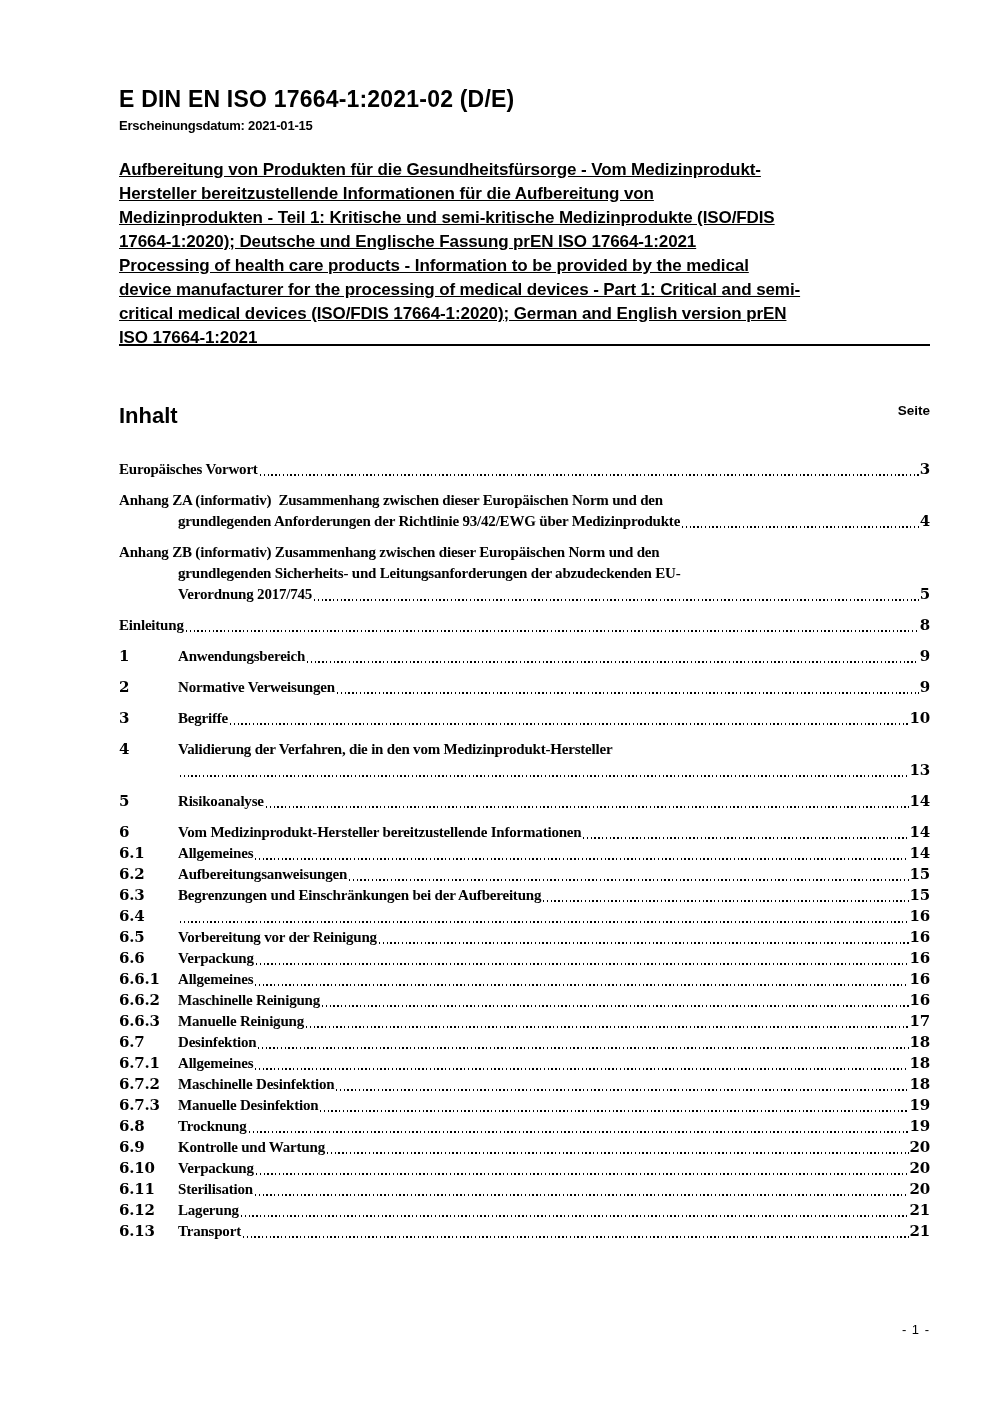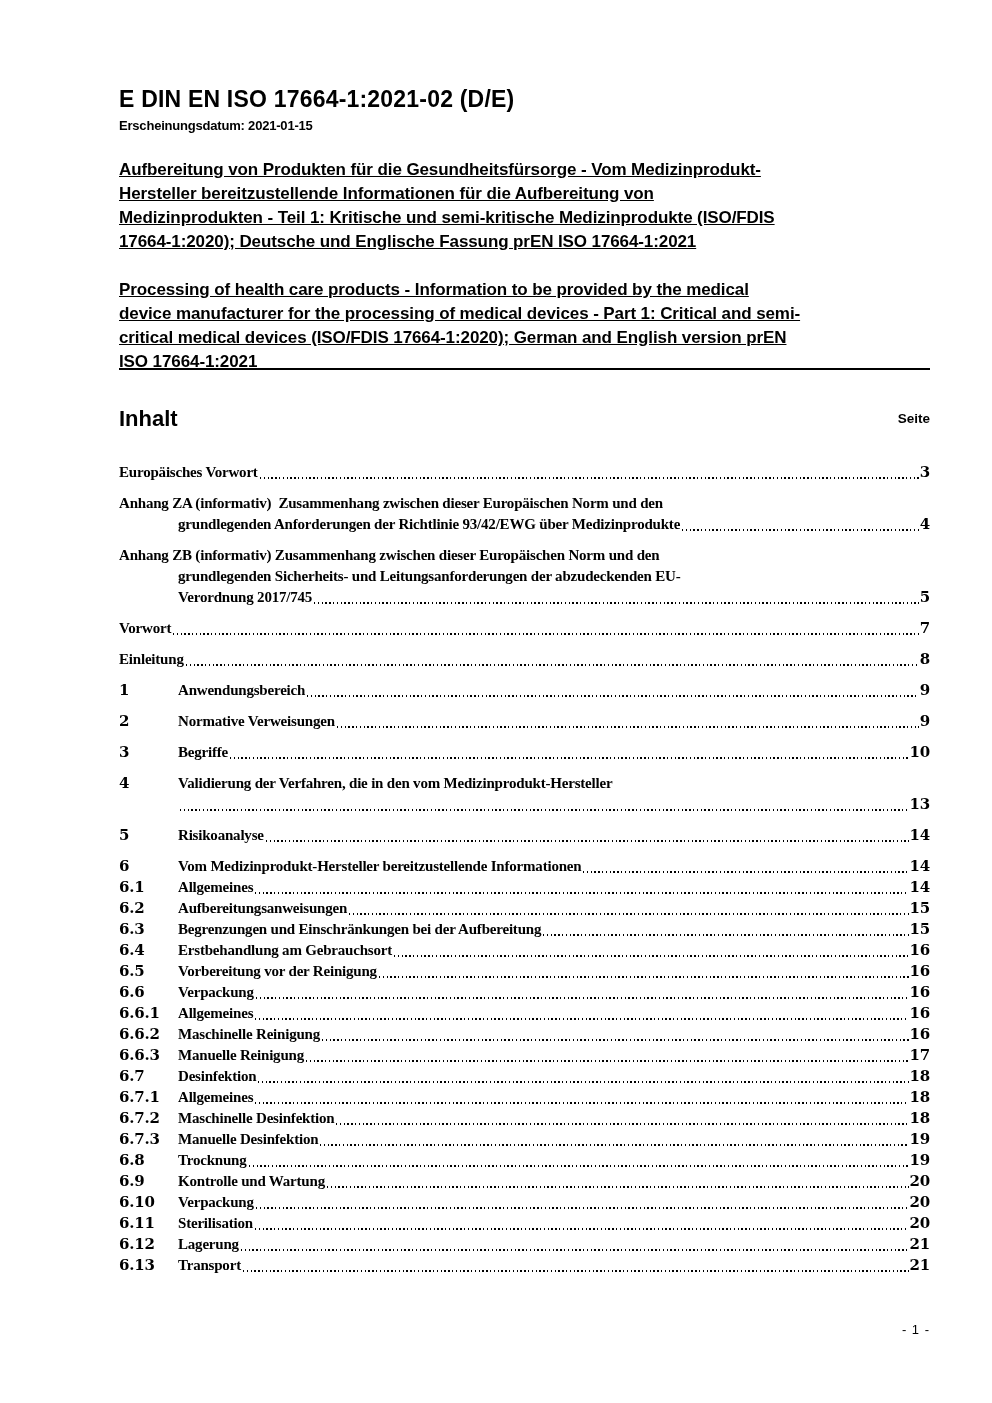--- a/index.html
+++ b/index.html
@@ -26,29 +26,29 @@
     letter-spacing:-0.2px;
   }
   .title-block {
     font-family:"Liberation Sans", sans-serif;
     font-weight:bold; font-size:17px; line-height:24px;
     letter-spacing:-0.1px;
     text-decoration:underline;
   }
   .title-block div { white-space:nowrap; }
   .title-de { margin-top:24px; }
-  .title-en { margin-top:24px; }
+  .title-en { }
   .rule {
     margin-top:-6px;
     border-top:2px solid #000;
     height:0;
   }
   .inhalt-row {
-    margin-top:36px;
-    display:flex; justify-content:space-between; align-items:center;
+    margin-top:57px;
+    display:flex; justify-content:space-between; align-items:flex-start;
   }
   .inhalt {
     font-family:"Liberation Sans", sans-serif;
     font-weight:bold; font-size:22px; line-height:26px;
   }
   .seite {
     font-family:Liberation Sans, sans-serif;
     font-weight:bold; font-size:13.5px; line-height:16px;
   }
   .toc {
@@ -131,27 +131,20 @@
             <span class="toc-text">grundlegenden Sicherheits- und Leitungsanforderungen der abzudeckenden EU-</span>
           </div>
           <div class="toc-line cont">
             <span class="toc-text">Verordnung 2017/745</span>
             <span class="leader"></span>
             <span class="toc-page">5</span>
           </div>
         </div>
         <div class="toc-entry gap">
           <div class="toc-line">
-            <span class="toc-text">Vorwort</span>
-            <span class="leader"></span>
-            <span class="toc-page">7</span>
-          </div>
-        </div>
-        <div class="toc-entry gap">
-          <div class="toc-line">
             <span class="toc-text">Einleitung</span>
             <span class="leader"></span>
             <span class="toc-page">8</span>
           </div>
         </div>
         <div class="toc-entry gap">
           <div class="toc-line">
             <span class="toc-num">1</span>
             <span class="toc-text">Anwendungsbereich</span>
             <span class="leader"></span>
@@ -220,21 +213,20 @@
           <div class="toc-line">
             <span class="toc-num">6.3</span>
             <span class="toc-text">Begrenzungen und Einschränkungen bei der Aufbereitung</span>
             <span class="leader"></span>
             <span class="toc-page">15</span>
           </div>
         </div>
         <div class="toc-entry">
           <div class="toc-line">
             <span class="toc-num">6.4</span>
-            <span class="toc-text">Erstbehandlung am Gebrauchsort</span>
             <span class="leader"></span>
             <span class="toc-page">16</span>
           </div>
         </div>
         <div class="toc-entry">
           <div class="toc-line">
             <span class="toc-num">6.5</span>
             <span class="toc-text">Vorbereitung vor der Reinigung</span>
             <span class="leader"></span>
             <span class="toc-page">16</span>

